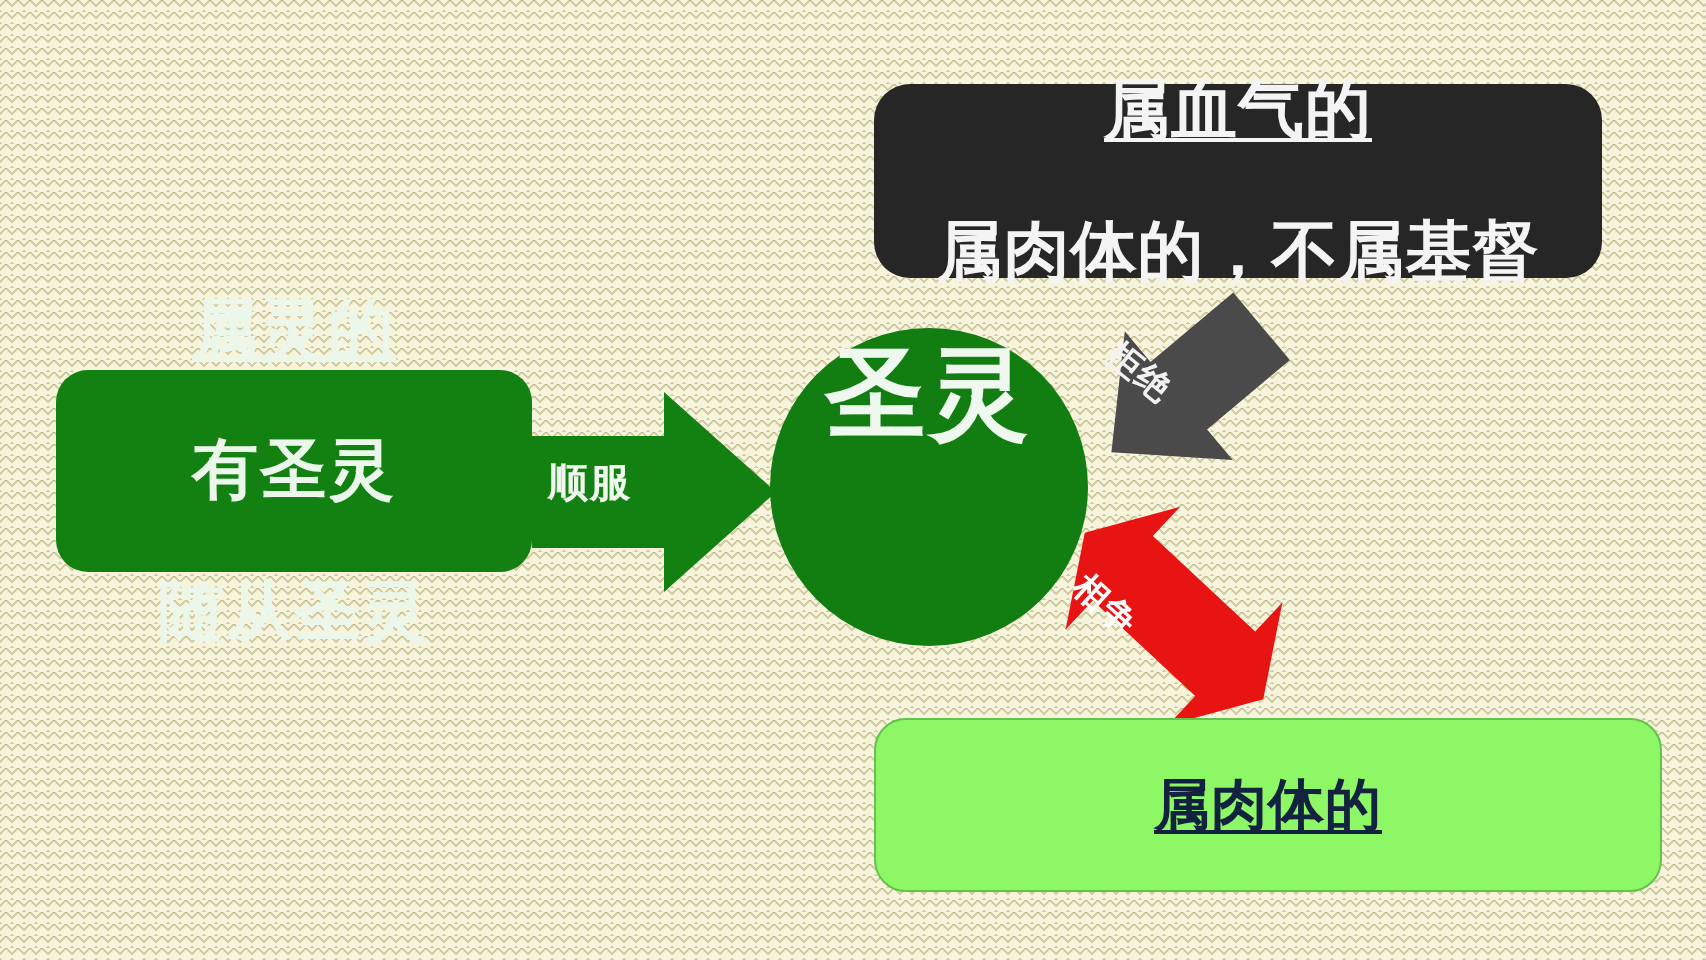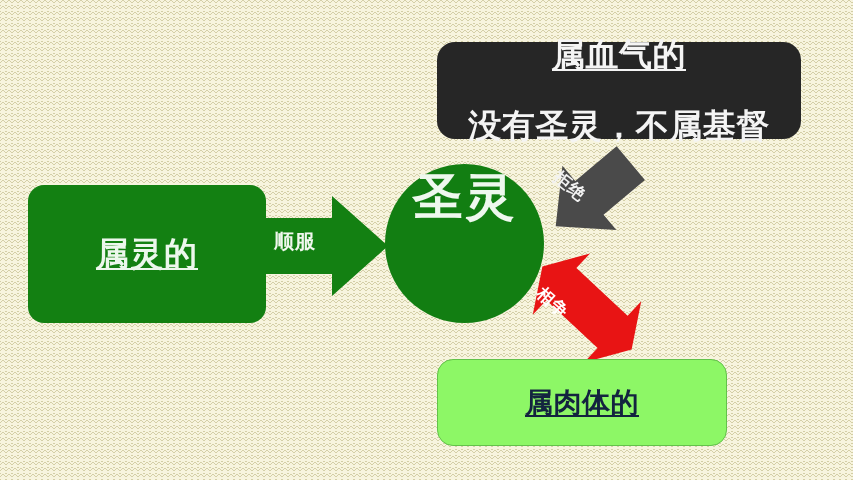--- a/index.html
+++ b/index.html
@@ -48,21 +48,21 @@
     text-decoration: underline;
     text-underline-offset: 3px;
     text-decoration-thickness: 2px;
   }
 
   
   #box-spiritual {
     left: 28px;
     top: 185px;
     width: 238px;
-    height: 138px;
+    height: 101px;
     background: #138012;
     border-radius: 16px;
     color: #ecf7ec;
     font-weight: bold;
     font-size: 33px;
     letter-spacing: 1px;
   }
   #box-spiritual .line { margin: 0px 0; }
 
   
@@ -76,21 +76,21 @@
     color: #f4f4f4;
     font-weight: bold;
     font-size: 33px;
     letter-spacing: 0.5px;
   }
 
   
   #box-body {
     left: 437px;
     top: 359px;
-    width: 290px;
+    width: 394px;
     height: 87px;
     background: #8df766;
     border: 1px solid #63c24b;
     border-radius: 16px;
     color: #13233f;
     font-weight: bold;
     font-size: 28px;
     letter-spacing: 0.5px;
   }
 
@@ -155,34 +155,36 @@
     transform-origin: left top;
   }
 </style>
 </head>
 <body>
 
 <div id="slide">
 
   <div class="box" id="box-spiritual">
     <span class="line underlined">属灵的</span>
+    <span class="line">有圣灵</span>
+    <span class="line">随从圣灵</span>
   </div>
 
   <svg class="arrow-svg" id="arrow-obey-wrap" viewBox="0 0 130 100">
     <polygon points="4,22 70,22 70,0 126,50 70,100 70,78 4,78" fill="#138012"></polygon>
   </svg>
   <span class="arrow-label" id="label-obey">顺服</span>
 
   <div id="circle-spirit">
     <span>圣灵</span>
   </div>
 
   <div class="box" id="box-fleshblood">
     <span class="line underlined">属血气的</span>
-    <span class="line">没有圣灵，不属基督</span>
+    <span class="line">属肉体的，不属基督</span>
   </div>
 
   <svg class="arrow-svg" id="arrow-reject-wrap" viewBox="0 0 112 96">
     <g transform="rotate(140 56 48)">
       <polygon points="8,26 62,26 62,6 106,48 62,90 62,70 8,70" fill="#4a4a4a"></polygon>
     </g>
   </svg>
   <span class="arrow-label" id="label-reject">拒绝</span>
 
   <svg class="arrow-svg" id="arrow-strive-wrap" viewBox="0 0 126 112">

